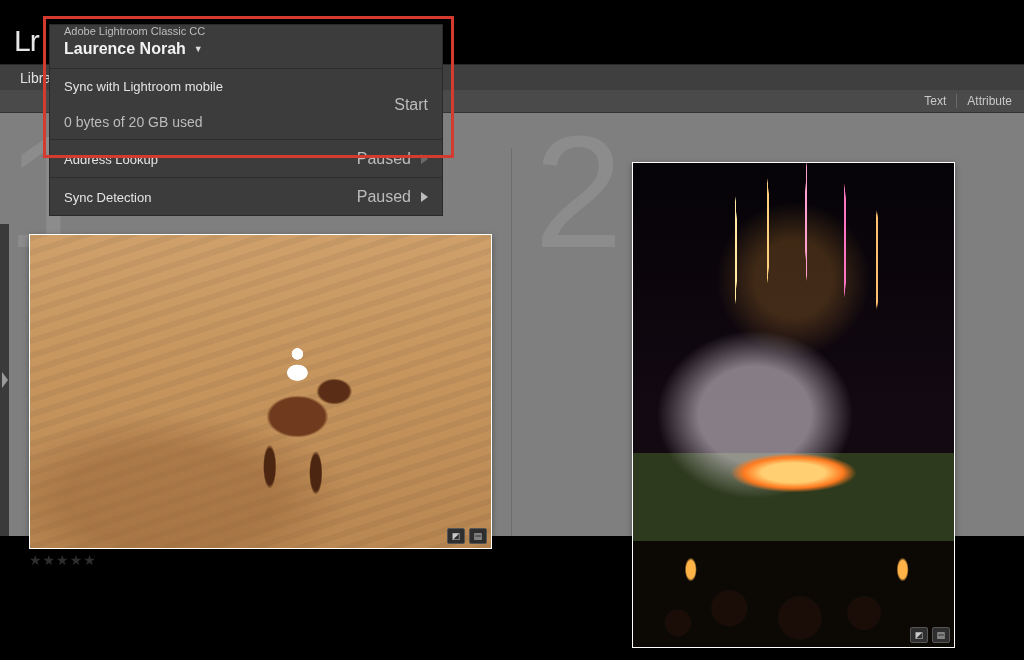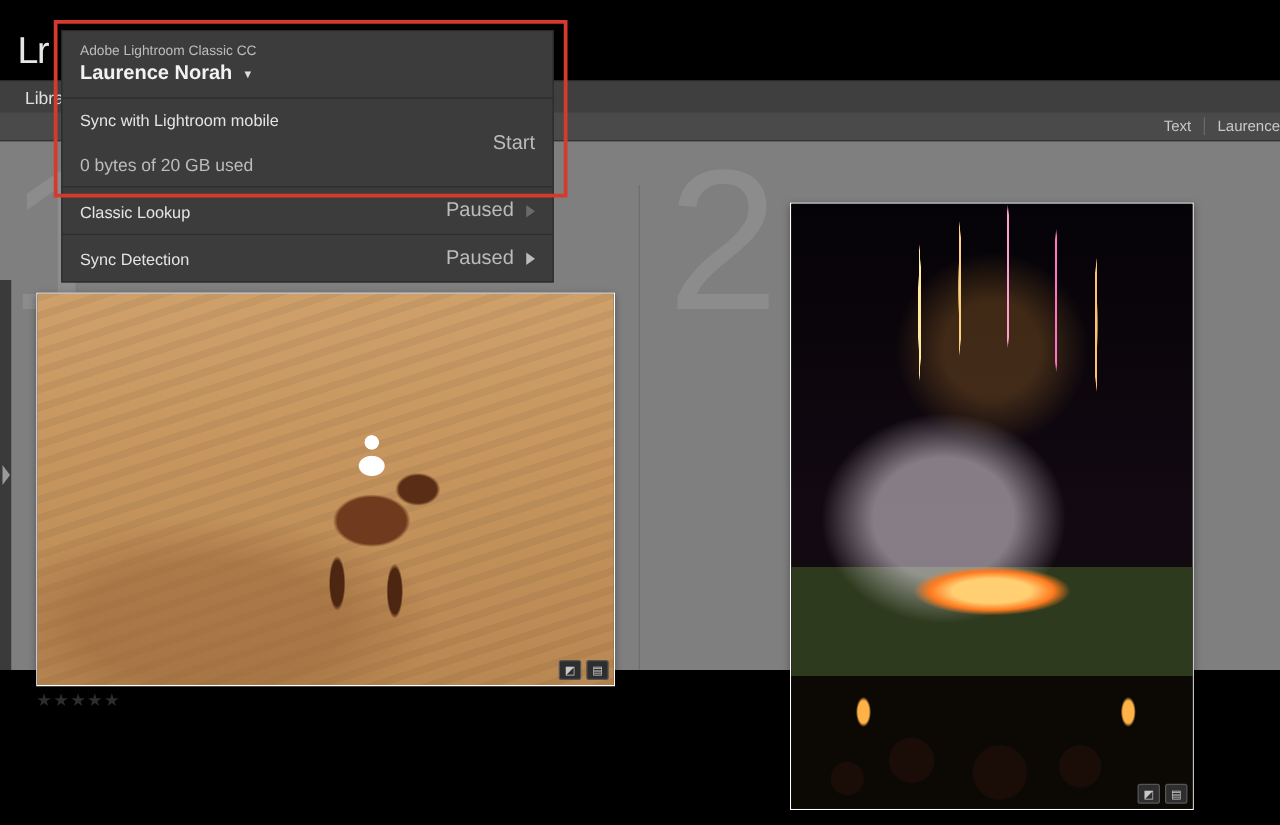--- a/index.html
+++ b/index.html
@@ -3,41 +3,41 @@
 <meta charset="utf-8">
 <style>
   html,body{margin:0;padding:0;width:1024px;height:660px;background:#000;font-family:"Segoe UI",Arial,sans-serif;overflow:hidden;color:#ddd;-webkit-font-smoothing:antialiased}
   .root{position:relative;width:1024px;height:536px;background:#000}
 
   
   .logo-frag{position:absolute;left:14px;top:24px;font-size:30px;font-weight:300;color:#e6e6e6;letter-spacing:-1px}
 
   
   .id-panel{position:absolute;left:49px;top:24px;width:392px;background:#3c3c3c;border:1px solid #2a2a2a;z-index:50}
-  .id-header{padding:10px 14px 10px 14px}
+  .id-header{padding:0 14px 10px 14px}
   .id-app{font-size:11px;color:#bdbdbd;margin-bottom:3px}
   .id-user{font-size:16px;color:#f2f2f2;font-weight:700;display:flex;align-items:center;gap:8px}
   .id-user .tri{font-size:9px;color:#ddd}
   .id-row{border-top:1px solid #2d2d2d;padding:10px 14px 9px 14px;display:flex;align-items:center;justify-content:space-between}
   .id-row .l{display:flex;flex-direction:column;gap:20px}
   .id-row .title{font-size:13px;color:#e4e4e4}
   .id-row .sub{font-size:14px;color:#bcbcbc}
   .id-row .r{display:flex;align-items:center;gap:10px;font-size:16px;color:#bcbcbc}
   .play{width:0;height:0;border-left:7px solid #bcbcbc;border-top:5px solid transparent;border-bottom:5px solid transparent}
   .play.dim{border-left-color:#6a6a6a}
 
   
   .anno{position:absolute;left:43px;top:16px;width:405px;height:136px;border:3px solid #d53a2f;z-index:60;pointer-events:none}
 
   
   .modbar{position:absolute;left:0;top:64px;right:0;height:26px;background:#3f3f3f;border-top:1px solid #2a2a2a;border-bottom:1px solid #2a2a2a;display:flex;align-items:center;z-index:5}
   .mod-lib{margin-left:20px;font-size:14px;color:#e0e0e0}
 
   
-  .filterbar{position:absolute;left:0;top:90px;right:0;height:22px;background:#4a4a4a;border-bottom:1px solid #333;display:flex;justify-content:flex-end;align-items:center;gap:10px;font-size:12px;color:#c9c9c9;z-index:5}
+  .filterbar{position:absolute;left:0;top:90px;right:0;height:22px;background:#4a4a4a;border-bottom:1px solid #333;display:flex;justify-content:flex-end;align-items:center;gap:10px;padding-right:12px;font-size:12px;color:#c9c9c9;z-index:5}
   .filterbar .sep{width:1px;height:14px;background:#6a6a6a}
 
   
   .canvas{position:absolute;left:0;top:112px;right:0;bottom:0;background:#7f7f7f;display:flex;z-index:1}
   .cell{position:relative;flex:1;display:flex;align-items:flex-start;justify-content:center}
   .cell .bignum{position:absolute;font-size:160px;font-weight:300;color:#8c8c8c;pointer-events:none;user-select:none;line-height:1}
   .cell.left .bignum{left:6px;top:0}
   .cell.right .bignum{left:22px;top:0}
   .cell .sepline{position:absolute;right:0;top:36px;bottom:0;width:1px;background:#6e6e6e}
 
@@ -103,21 +103,21 @@
 
   <div class="logo-frag">Lr</div>
 
   <div class="modbar">
     <span class="mod-lib">Library</span>
   </div>
 
   <div class="filterbar">
     <span>Text</span>
     <span class="sep"></span>
-    <span>Laurence</span>
+    <span>Attribute</span>
   </div>
 
   <div class="id-panel">
     <div class="id-header">
       <div class="id-app">Adobe Lightroom Classic CC</div>
       <div class="id-user">
         <span>Laurence Norah</span>
         <span class="tri">▼</span>
       </div>
     </div>
@@ -125,21 +125,21 @@
       <div class="l">
         <span class="title">Sync with Lightroom mobile</span>
         <span class="sub">0 bytes of 20 GB used</span>
       </div>
       <div class="r">
         <span>Start</span>
       </div>
     </div>
     <div class="id-row">
       <div class="l">
-          <span class="title">Classic Lookup</span>
+          <span class="title">Address Lookup</span>
         </div>
       <div class="r">
         <span>Paused</span>
         <span class="play dim"></span>
       </div>
     </div>
     <div class="id-row">
       <div class="l">
           <span class="title">Sync Detection</span>
         </div>

